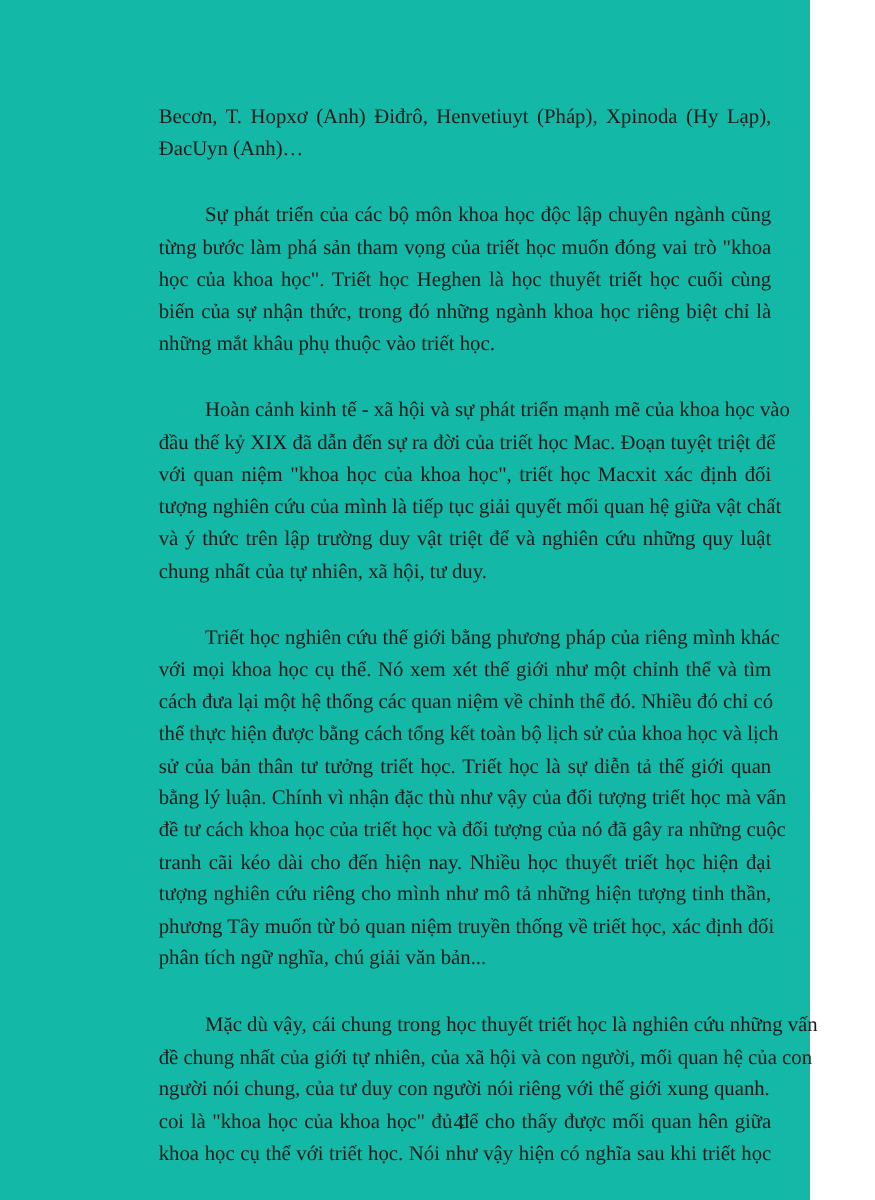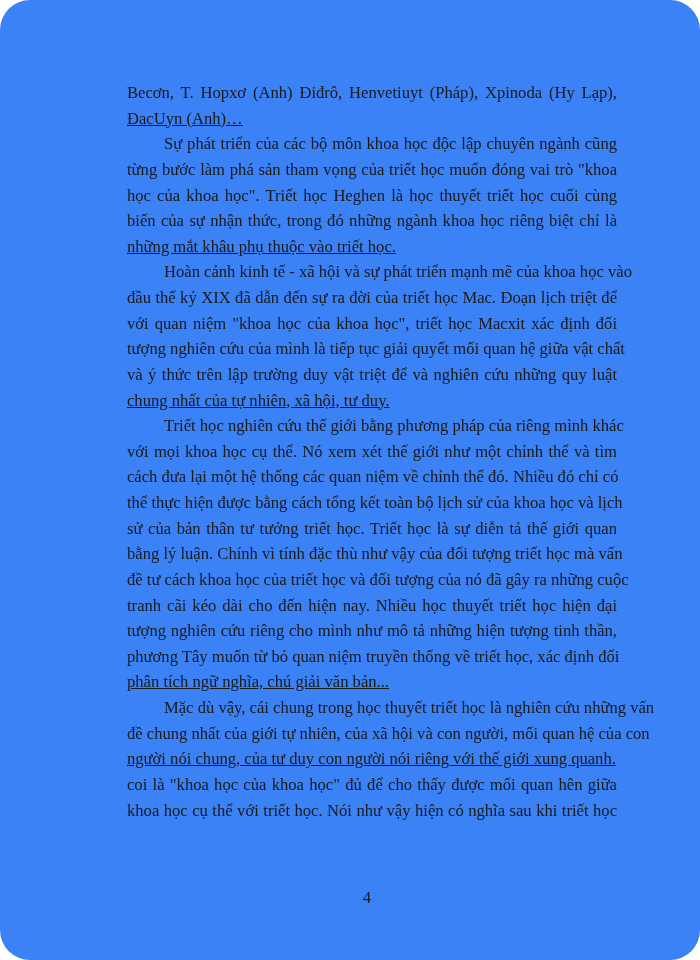--- a/index.html
+++ b/index.html
@@ -10,24 +10,23 @@
     body {
       width: 700px;
       height: 960px;
       position: relative;
       overflow: hidden;
     }
     .page {
       position: absolute;
       left: 0;
       top: 0;
-      width: 700px;
+      width: 648px;
       height: 960px;
-      background: #3b82f6;
-      border-radius: 30px;
+      background: #14b8a6;
     }
     .body-text {
       position: absolute;
       left: 127px;
       top: 80px;
       width: 490px;
       font-family: "Liberation Serif", "DejaVu Serif", serif;
       font-size: 16.6px;
       color: #1a1a1a;
     }
@@ -35,25 +34,25 @@
       display: block;
       height: 25.63px;
       line-height: 25.63px;
       white-space: nowrap;
       text-align: justify;
       text-align-last: justify;
     }
     .line.last {
       text-align: center;
       text-align-last: left;
-      text-decoration: underline;
     }
     .line.indent {
       padding-left: 37px;
       width: calc(100% - 37px);
+      margin-top: 28px;
     }
     .page-number {
       position: absolute;
       left: 0;
       width: 700px;
       top: 888px;
       text-align: center;
       font-family: "Liberation Serif", "DejaVu Serif", serif;
       font-size: 16.6px;
       color: #1a1a1a;
@@ -75,34 +74,34 @@
     <div>
       <span class="line indent">Sự phát triển của các bộ môn khoa học độc lập chuyên ngành cũng</span>
       <span class="line">từng bước làm phá sản tham vọng của triết học muốn đóng vai trò "khoa</span>
       <span class="line">học của khoa học". Triết học Heghen là học thuyết triết học cuối cùng</span>
       <span class="line">biến của sự nhận thức, trong đó những ngành khoa học riêng biệt chỉ là</span>
       <span class="line last">những mắt khâu phụ thuộc vào triết học.</span>
     </div>
 
     <div>
       <span class="line indent">Hoàn cảnh kinh tế - xã hội và sự phát triển mạnh mẽ của khoa học vào</span>
-      <span class="line">đầu thế kỷ XIX đã dẫn đến sự ra đời của triết học Mac. Đoạn lịch triệt để</span>
+      <span class="line">đầu thế kỷ XIX đã dẫn đến sự ra đời của triết học Mac. Đoạn tuyệt triệt để</span>
       <span class="line">với quan niệm "khoa học của khoa học", triết học Macxit xác định đối</span>
       <span class="line">tượng nghiên cứu của mình là tiếp tục giải quyết mối quan hệ giữa vật chất</span>
       <span class="line">và ý thức trên lập trường duy vật triệt để và nghiên cứu những quy luật</span>
       <span class="line last">chung nhất của tự nhiên, xã hội, tư duy.</span>
     </div>
 
     <div>
       <span class="line indent">Triết học nghiên cứu thế giới bằng phương pháp của riêng mình khác</span>
       <span class="line">với mọi khoa học cụ thể. Nó xem xét thế giới như một chỉnh thể và tìm</span>
       <span class="line">cách đưa lại một hệ thống các quan niệm về chỉnh thể đó. Nhiều đó chỉ có</span>
       <span class="line">thể thực hiện được bằng cách tổng kết toàn bộ lịch sử của khoa học và lịch</span>
       <span class="line">sử của bản thân tư tưởng triết học. Triết học là sự diễn tả thế giới quan</span>
-      <span class="line">bằng lý luận. Chính vì tính đặc thù như vậy của đối tượng triết học mà vấn</span>
+      <span class="line">bằng lý luận. Chính vì nhận đặc thù như vậy của đối tượng triết học mà vấn</span>
       <span class="line">đề tư cách khoa học của triết học và đối tượng của nó đã gây ra những cuộc</span>
       <span class="line">tranh cãi kéo dài cho đến hiện nay. Nhiều học thuyết triết học hiện đại</span>
       <span class="line">tượng nghiên cứu riêng cho mình như mô tả những hiện tượng tinh thần,</span>
       <span class="line">phương Tây muốn từ bỏ quan niệm truyền thống về triết học, xác định đối</span>
       <span class="line last">phân tích ngữ nghĩa, chú giải văn bản...</span>
     </div>
 
     <div>
       <span class="line indent">Mặc dù vậy, cái chung trong học thuyết triết học là nghiên cứu những vấn</span>
       <span class="line">đề chung nhất của giới tự nhiên, của xã hội và con người, mối quan hệ của con</span>

